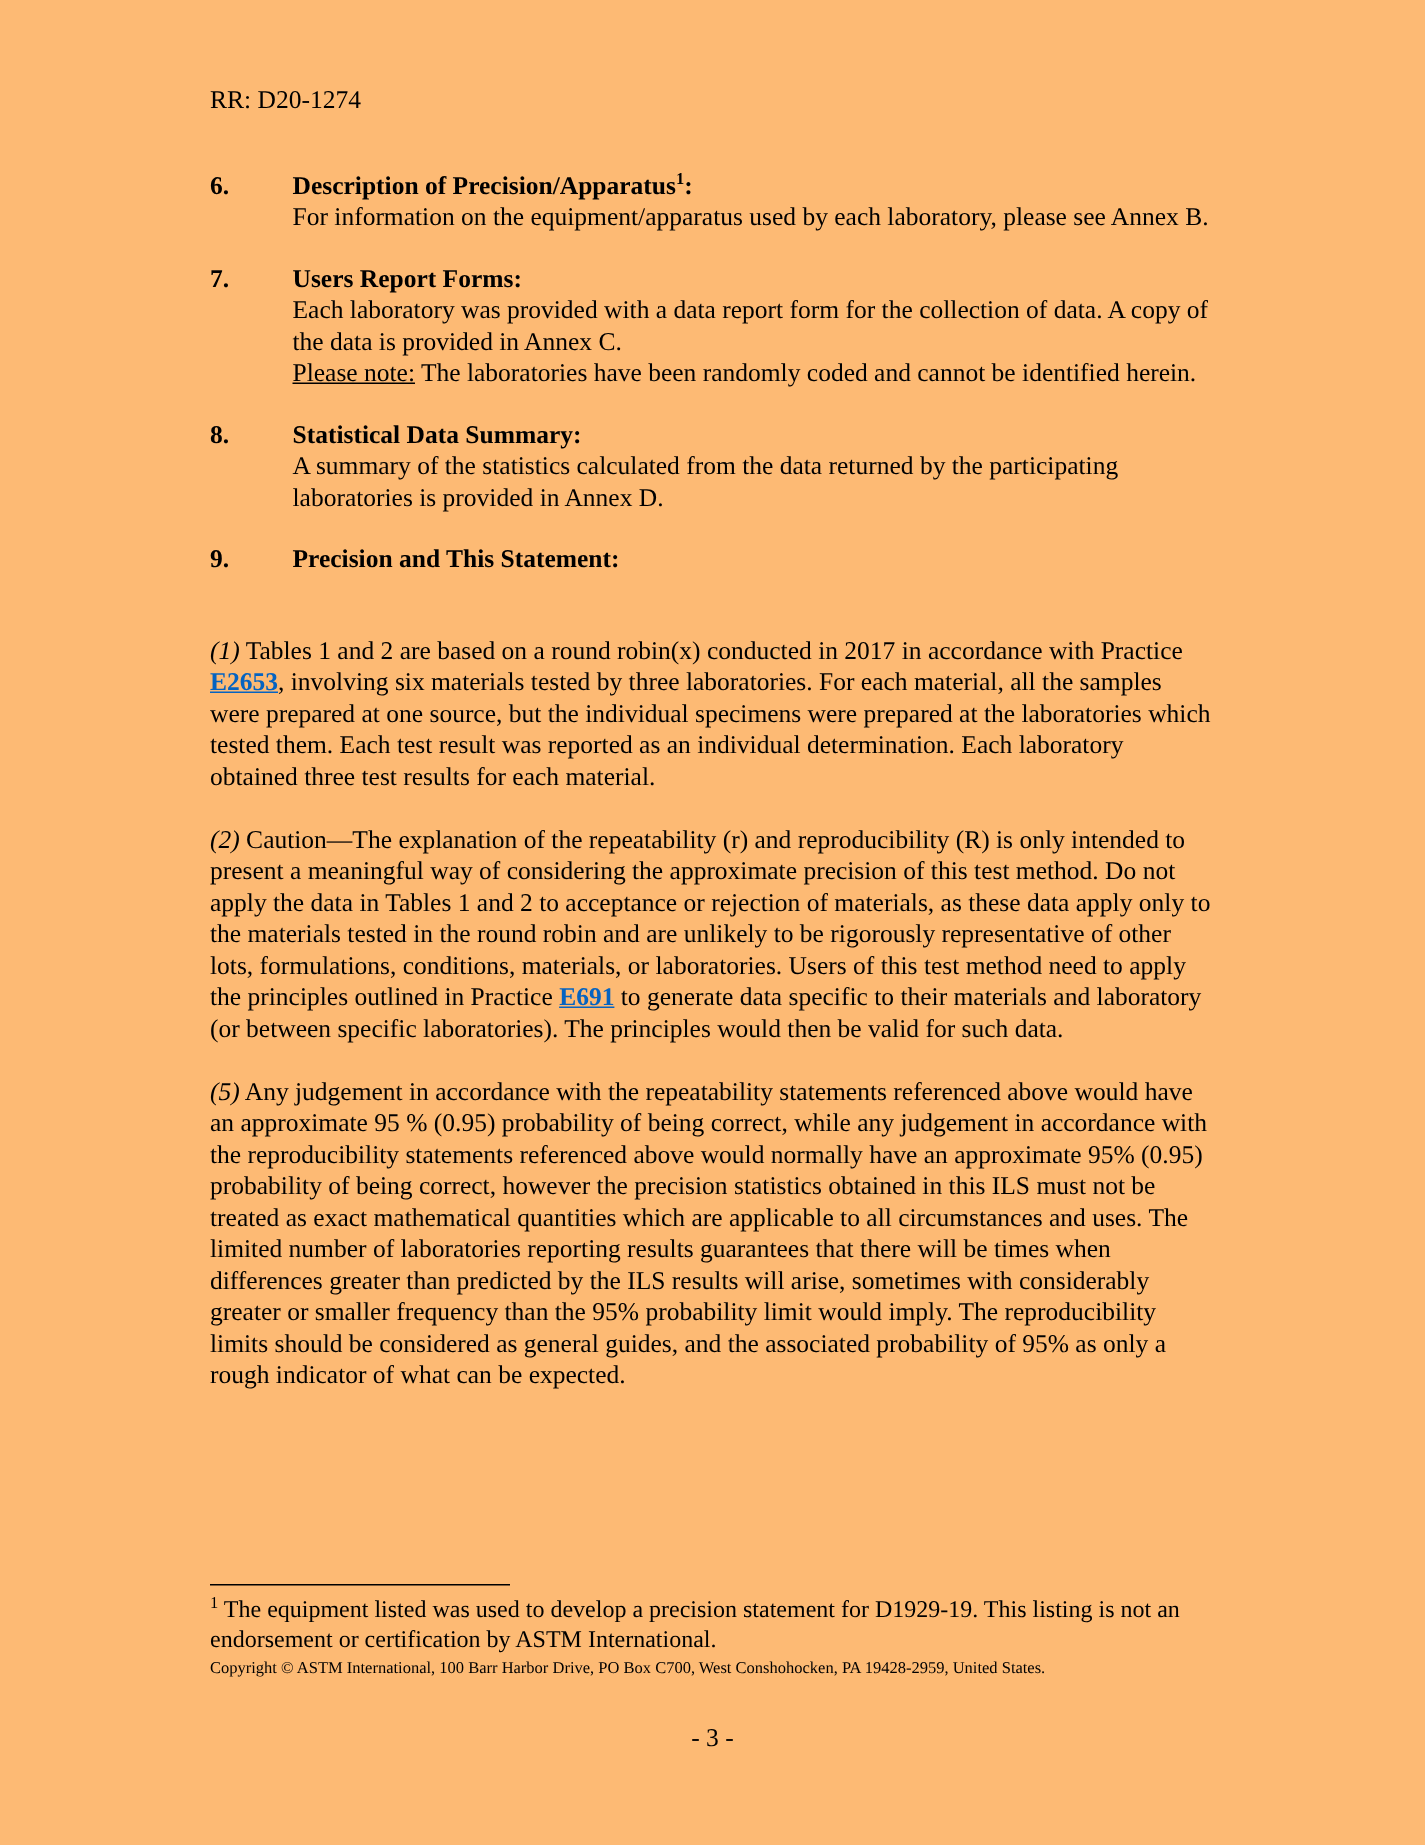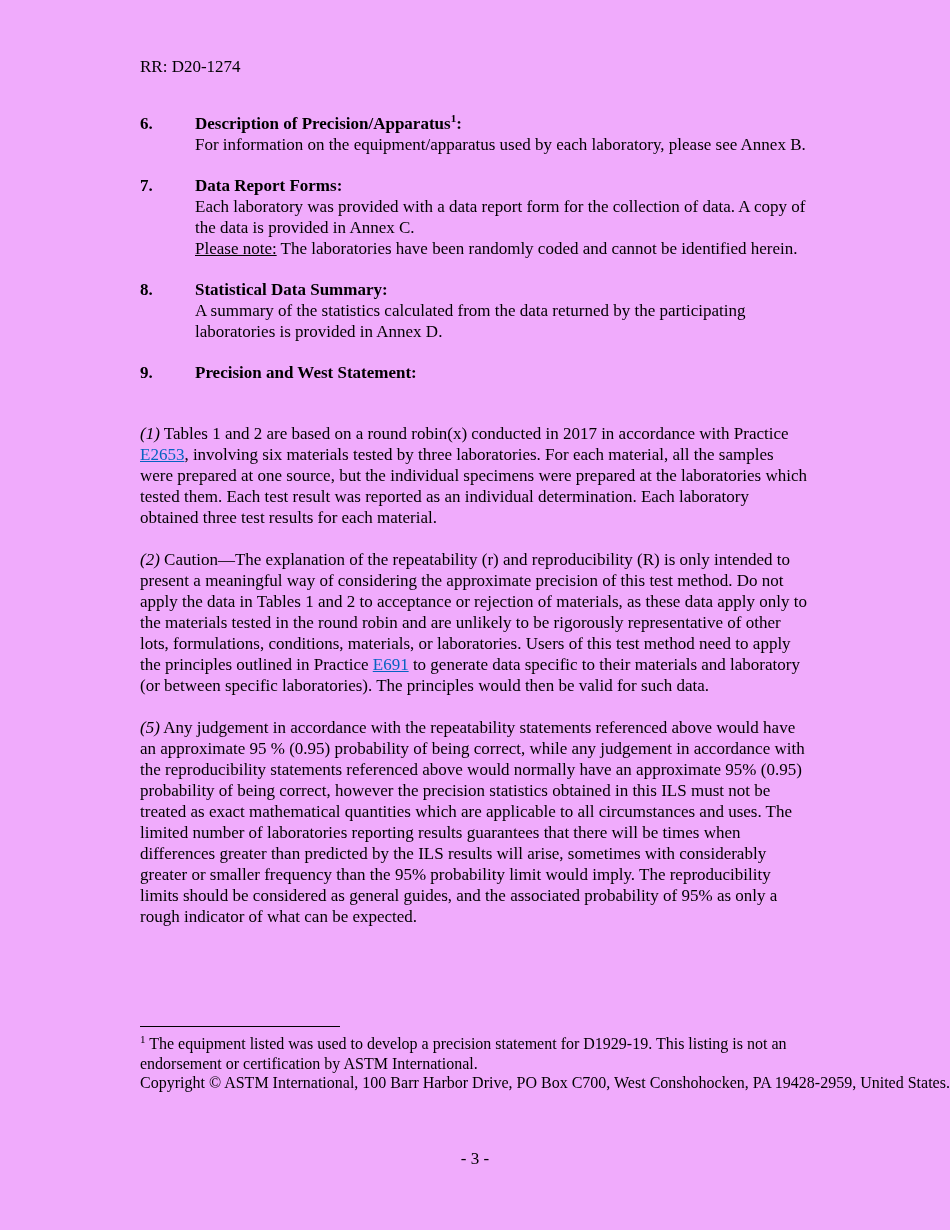--- a/index.html
+++ b/index.html
@@ -2,21 +2,21 @@
 <html><head>
 <meta charset="utf-8">
 <style>
   * { box-sizing: border-box; }
   html, body { margin: 0; padding: 0; background: #ffffff; }
 
   .page {
     position: relative;
     width: 950px;
     height: 1230px;
-    background: #f0abfc;
+    background: #fdba74;
     color: #000000;
     font-family: "Liberation Serif", "DejaVu Serif", serif;
     font-size: 17px;
     line-height: 21px;
     padding: 56px 140px 0 140px;
     overflow: hidden;
   }
 
   .doc-header { margin-bottom: 36px; }
 
@@ -24,40 +24,40 @@
   .sec-num { flex: 0 0 55px; width: 55px; font-weight: bold; }
   .sec-content { flex: 1 1 auto; }
   .sec-title { font-weight: bold; }
   .sec-note { }
   .underline { text-decoration: underline; }
 
   .section-9 { margin-bottom: 40px; }
 
   .para { margin: 0 0 21px 0; }
   .pnum { font-style: italic; }
-  .link { color: #0563C1; text-decoration: underline; cursor: pointer; }
+  .link { color: #0563C1; text-decoration: underline; cursor: pointer; font-weight: bold; }
 
   sup { font-size: 11px; line-height: 0; vertical-align: super; }
 
   .footer {
     position: absolute;
     left: 140px;
     width: 670px;
-    top: 1026px;
+    top: 1056px;
     font-size: 16px;
     line-height: 19.5px;
   }
   .footnote-rule {
     width: 200px;
     border: 0;
     border-top: 1.5px solid #000;
     margin: 0 0 7px 0;
   }
   .copyright {
-    font-size: 16px;
+    font-size: 11px;
     line-height: 15px;
     margin-top: 2px;
     white-space: nowrap;
   }
   .page-number {
     position: absolute;
     top: 1148px;
     left: 0;
     width: 100%;
     text-align: center;
@@ -75,38 +75,38 @@
     <div class="sec-num">6.</div>
     <div class="sec-content">
       <div class="sec-title"><span>Description of Precision/Apparatus</span><sup>1</sup><span>:</span></div>
       <div class="sec-body">For information on the equipment/apparatus used by each laboratory, please see Annex B.</div>
     </div>
   </div>
 
   <div class="section">
     <div class="sec-num">7.</div>
     <div class="sec-content">
-      <div class="sec-title">Data Report Forms:</div>
+      <div class="sec-title">Users Report Forms:</div>
       <div class="sec-body">Each laboratory was provided with a data report form for the collection of data. A copy of the data is provided in Annex C.</div>
       <div class="sec-note"><span class="underline">Please note:</span><span> The laboratories have been randomly coded and cannot be identified herein.</span></div>
     </div>
   </div>
 
   <div class="section">
     <div class="sec-num">8.</div>
     <div class="sec-content">
       <div class="sec-title">Statistical Data Summary:</div>
       <div class="sec-body">A summary of the statistics calculated from the data returned by the participating laboratories is provided in Annex D.</div>
     </div>
   </div>
 
   <div class="section section-9">
     <div class="sec-num">9.</div>
     <div class="sec-content">
-      <div class="sec-title">Precision and West Statement:</div>
+      <div class="sec-title">Precision and This Statement:</div>
     </div>
   </div>
 
   <div class="paragraphs">
 
     <p class="para"><span class="pnum">(1)</span><span> Tables 1 and 2 are based on a round robin(x) conducted in 2017 in accordance with Practice </span><a class="link" href="#">E2653</a><span>, involving six materials tested by three laboratories. For each material, all the samples were prepared at one source, but the individual specimens were prepared at the laboratories which tested them. Each test result was reported as an individual determination. Each laboratory obtained three test results for each material.</span></p>
 
     <p class="para"><span class="pnum">(2)</span><span> Caution—The explanation of the repeatability (r) and reproducibility (R) is only intended to present a meaningful way of considering the approximate precision of this test method. Do not apply the data in Tables 1 and 2 to acceptance or rejection of materials, as these data apply only to the materials tested in the round robin and are unlikely to be rigorously representative of other lots, formulations, conditions, materials, or laboratories. Users of this test method need to apply the principles outlined in Practice </span><a class="link" href="#">E691</a><span> to generate data specific to their materials and laboratory (or between specific laboratories). The principles would then be valid for such data.</span></p>
 
 

